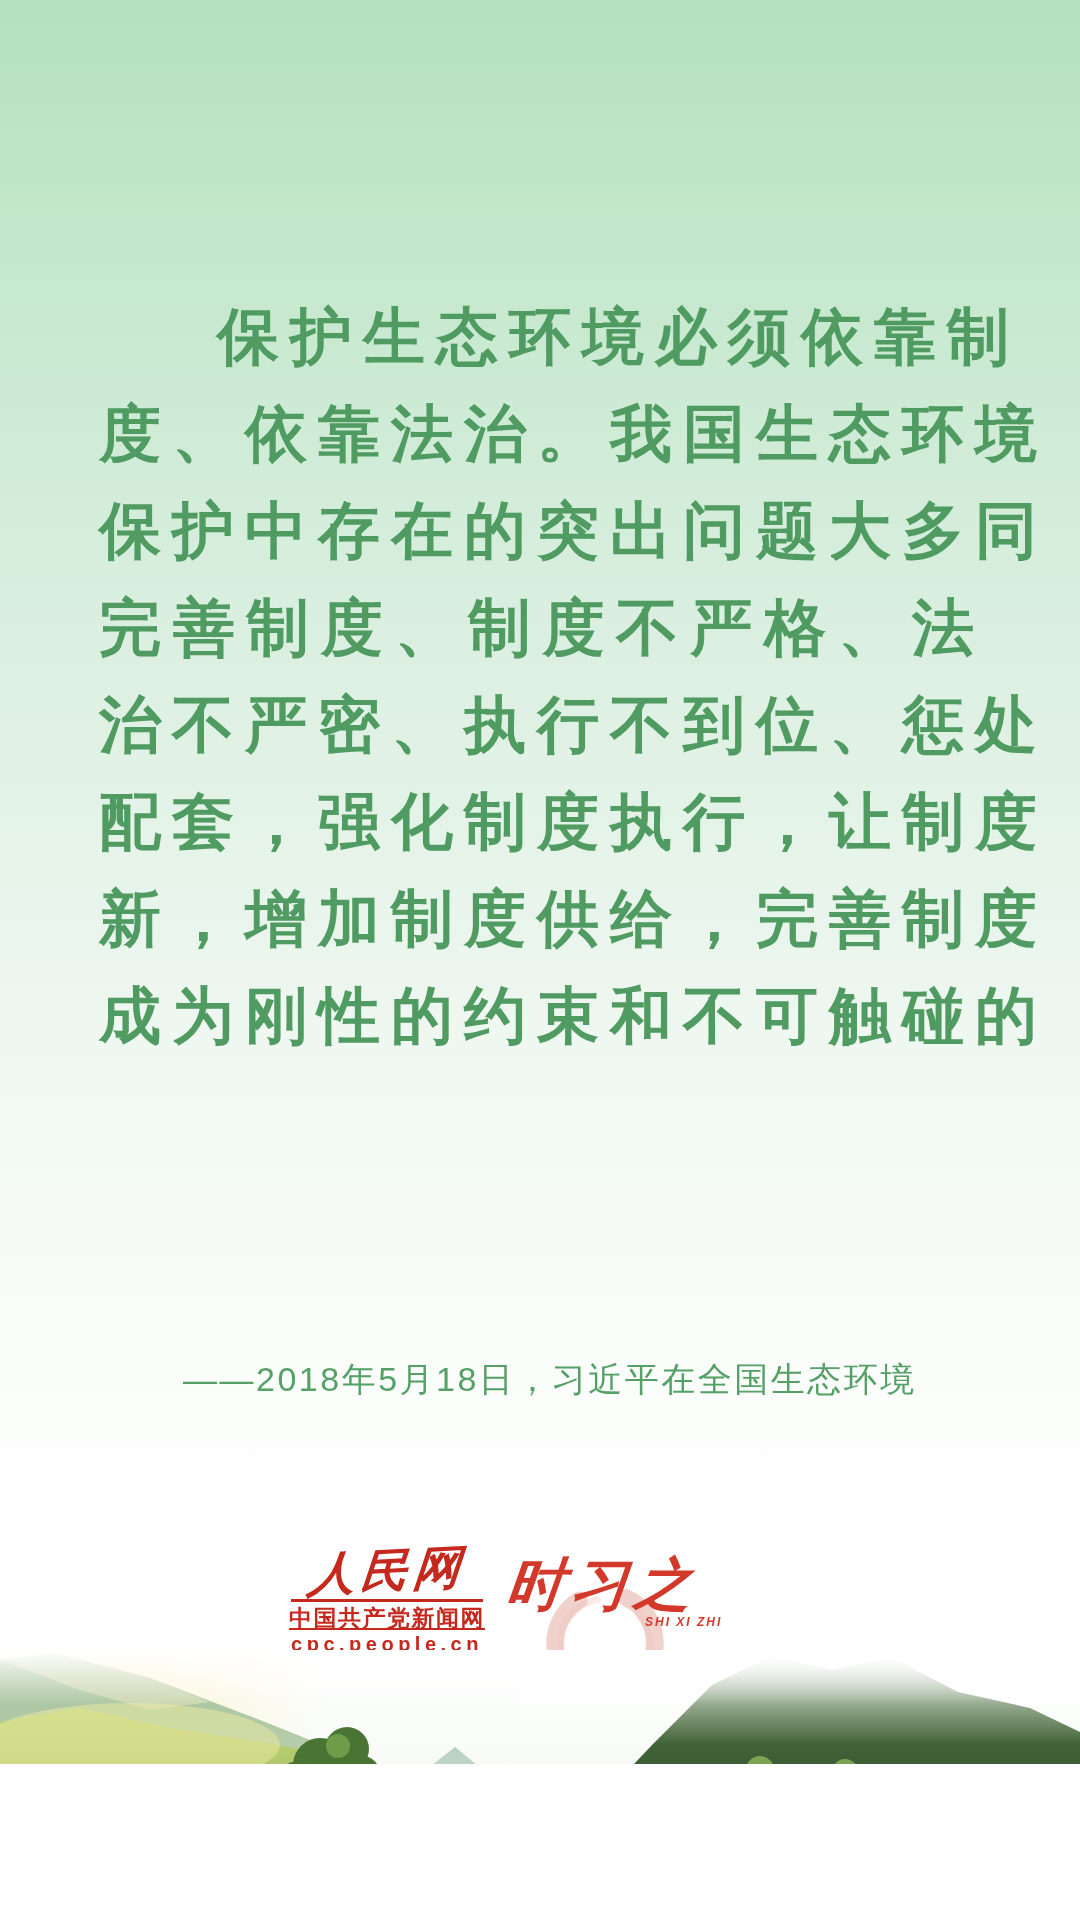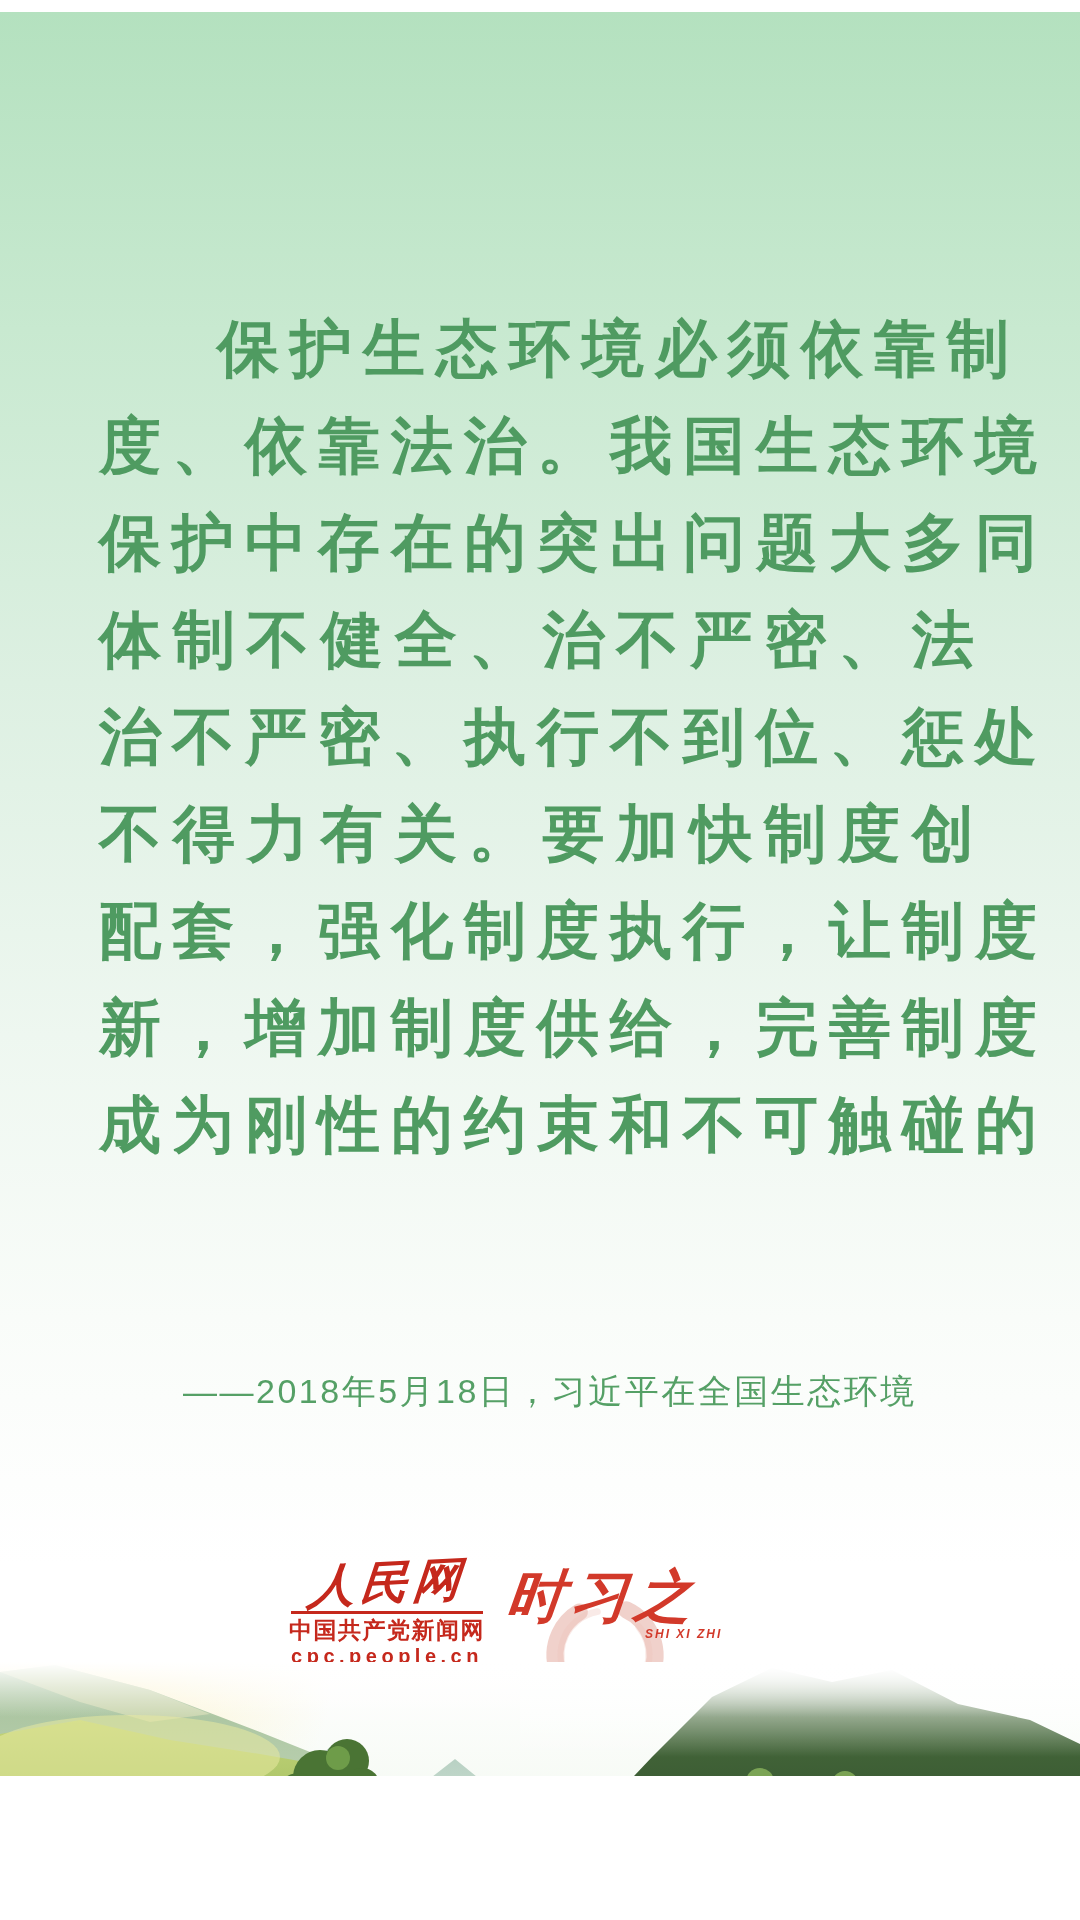--- a/index.html
+++ b/index.html
@@ -1,20 +1,20 @@
 <!DOCTYPE html>
 <html><head>
 <meta charset="utf-8">
 <style>
   html, body { margin: 0; padding: 0; background: #ffffff; }
   .poster {
     position: relative;
     width: 1080px;
     height: 1764px;
-    margin: 12px auto;
+    margin: 0 auto;
     overflow: hidden;
     background: linear-gradient(180deg,
       #b4e1bf 0%,
       #c8e9d0 18%,
       #ddf0e2 38%,
       #eef7f0 58%,
       #f9fcf9 74%,
       #ffffff 88%);
     font-family: "Liberation Sans", "DejaVu Sans", sans-serif;
   }
@@ -61,21 +61,21 @@
   .pd-script {
     display: inline-block;
     font-size: 47px;
     font-weight: bold;
     font-style: italic;
     transform: skewX(-8deg) rotate(-3deg);
     letter-spacing: 5px;
     line-height: 52px;
   }
   .pd-rule { width: 192px; height: 3px; background: #c5281c; margin: 2px auto 3px auto; }
-  .pd-site { font-size: 23px; font-weight: bold; letter-spacing: 1.5px; line-height: 27px; }
+  .pd-site { font-size: 23px; font-weight: bold; letter-spacing: 1.5px; line-height: 27px; text-decoration: underline; }
   .pd-domain { font-size: 20px; font-weight: bold; letter-spacing: 4.5px; line-height: 25px; }
 
   .sxz-logo { position: relative; width: 230px; height: 160px; margin-left: 14px; }
   .sxz-ring { position: absolute; left: 34px; top: 28px; width: 140px; height: 140px; }
   .sxz-word {
     position: absolute; left: 6px; top: 2px;
     color: #d2392a;
     font-size: 57px;
     font-weight: bold;
     font-style: italic;
@@ -99,23 +99,22 @@
 </style>
 </head>
 <body>
 
 <div class="poster">
 
   <div class="quote">
     <div class="q-line q-first">保护生态环境必须依靠制</div>
     <div class="q-line">度、依靠法治。我国生态环境</div>
     <div class="q-line">保护中存在的突出问题大多同</div>
-    <div class="q-line">体制不健全、治不严密、法</div>
+    <div class="q-line">完善制度、制度不严格、法</div>
     <div class="q-line">治不严密、执行不到位、惩处</div>
-    <div class="q-line">不得力有关。要加快制度创</div>
     <div class="q-line">配套，强化制度执行，让制度</div>
     <div class="q-line">新，增加制度供给，完善制度</div>
     <div class="q-line">成为刚性的约束和不可触碰的</div>
   </div>
 
   <div class="attribution">
     <div class="attr-first">——2018年5月18日，习近平在全国生态环境</div>
   </div>
 
   <div class="logos">

